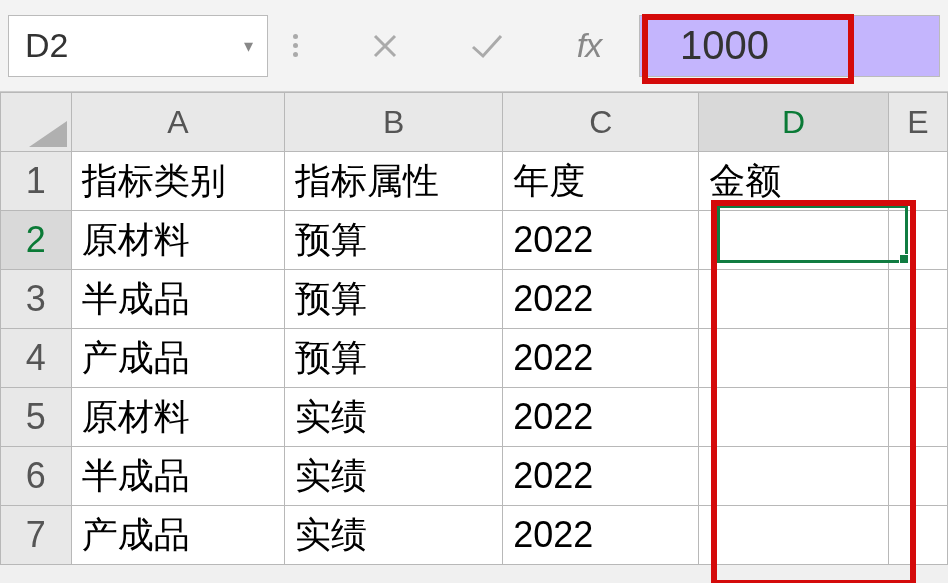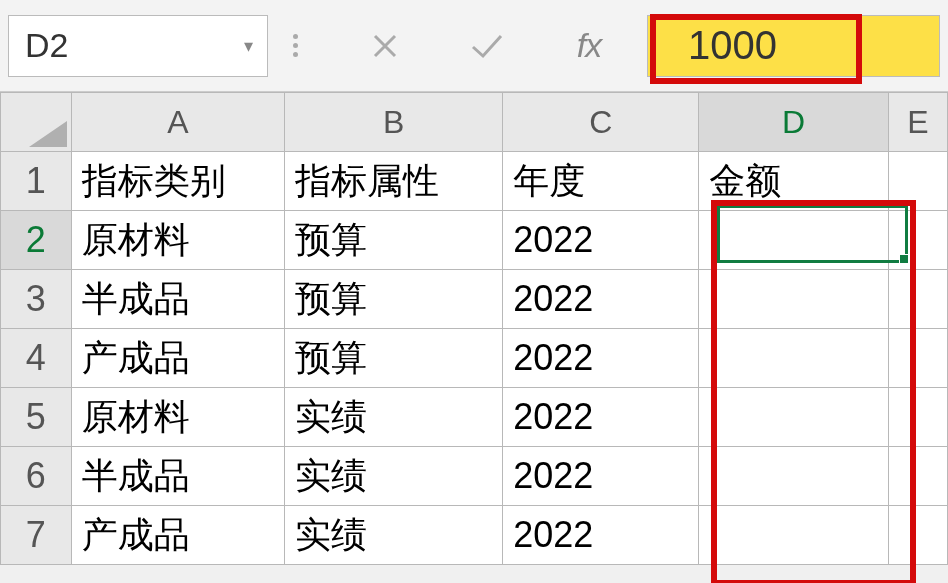--- a/index.html
+++ b/index.html
@@ -65,29 +65,28 @@
     }
     .fx {
       font-style: italic;
       color: #888;
       font-size: 34px;
       letter-spacing: -1px;
     }
     .formula-input {
       flex: 1;
       height: 62px;
-      background: #fde047;
+      background: #c4b5fd;
       border: 1px solid #bbb;
       display: flex;
       align-items: center;
       padding-left: 40px;
       font-size: 40px;
       color: #333;
       position: relative;
-      margin-left: 8px;
     }
     .formula-highlight {
       position: absolute;
       left: 2px;
       top: -2px;
       border: 6px solid #d40a0a;
       width: 212px;
       height: 70px;
       pointer-events: none;
     }

